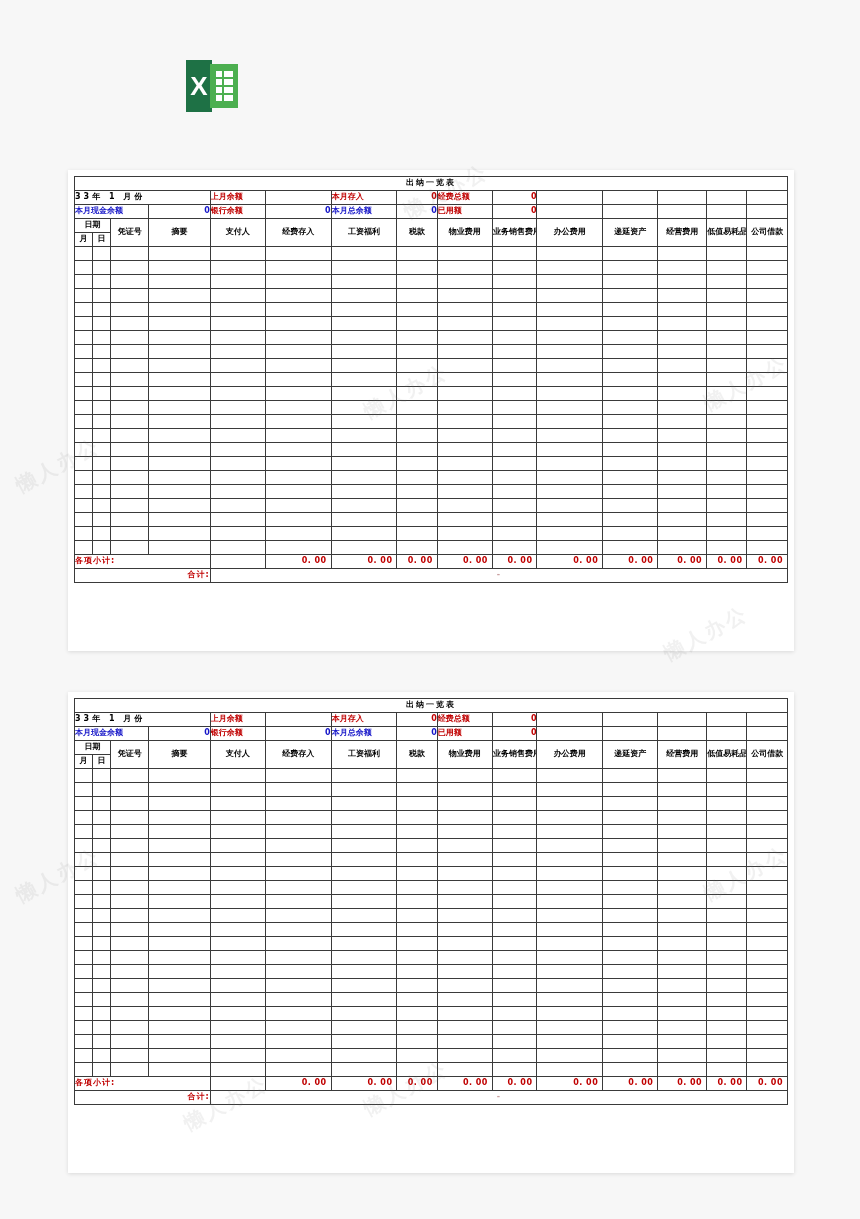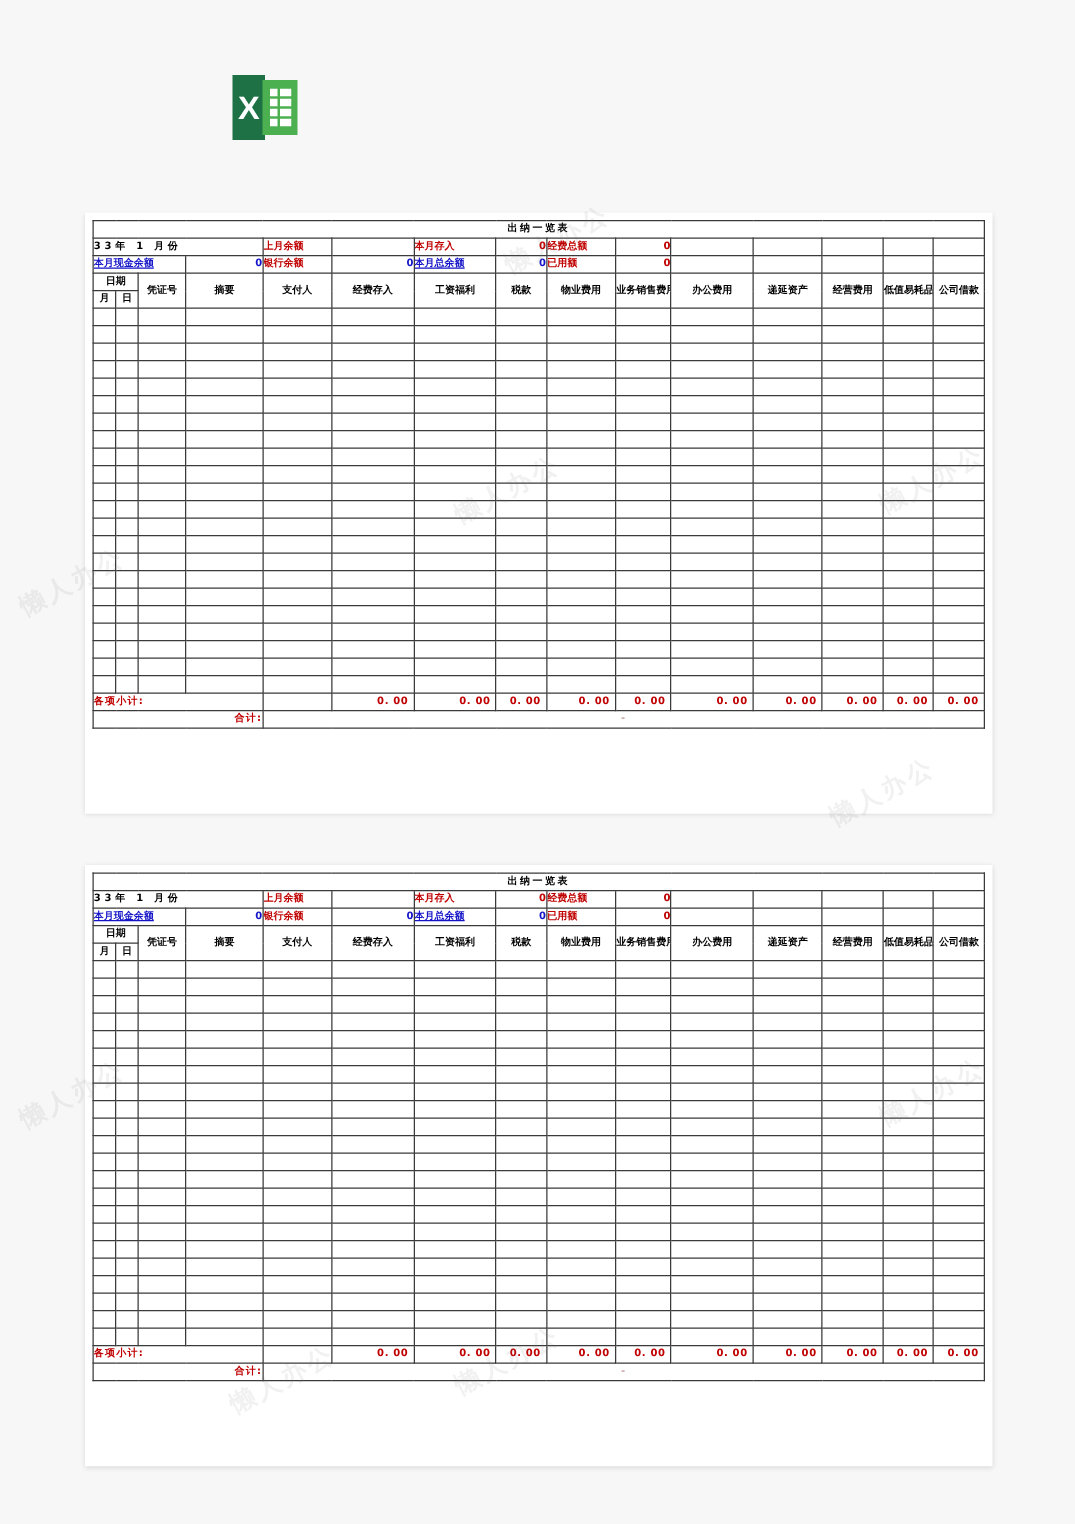--- a/index.html
+++ b/index.html
@@ -94,21 +94,21 @@
     letter-spacing:2px;
     border-left:1px solid #3a3a3a !important;
     border-right:1px solid #3a3a3a !important;
     border-top:1px solid #3a3a3a !important;
     border-bottom:1px solid #3a3a3a !important;
   }
 
   
   .info-row td{height:16px;font-size:8px;font-weight:bold;}
   .lab-red{color:#c00000;padding-left:2px;}
-  .lab-blue{color:#1414c8;padding-left:2px;text-decoration:underline;}
+  .lab-blue{color:#1414c8;padding-left:2px;}
   .val-red{color:#c00000;text-align:right;padding-right:3px;}
   .val-blue{color:#1414c8;text-align:right;padding-right:3px;}
   .ym{color:#000;font-size:9px;font-weight:normal;padding-left:3px;letter-spacing:3px;}
 
   
   .hrow td{
     text-align:center;vertical-align:middle;
     font-size:8.5px;font-weight:bold;color:#000;
     white-space:normal;word-break:break-all;line-height:1.15;
   }

